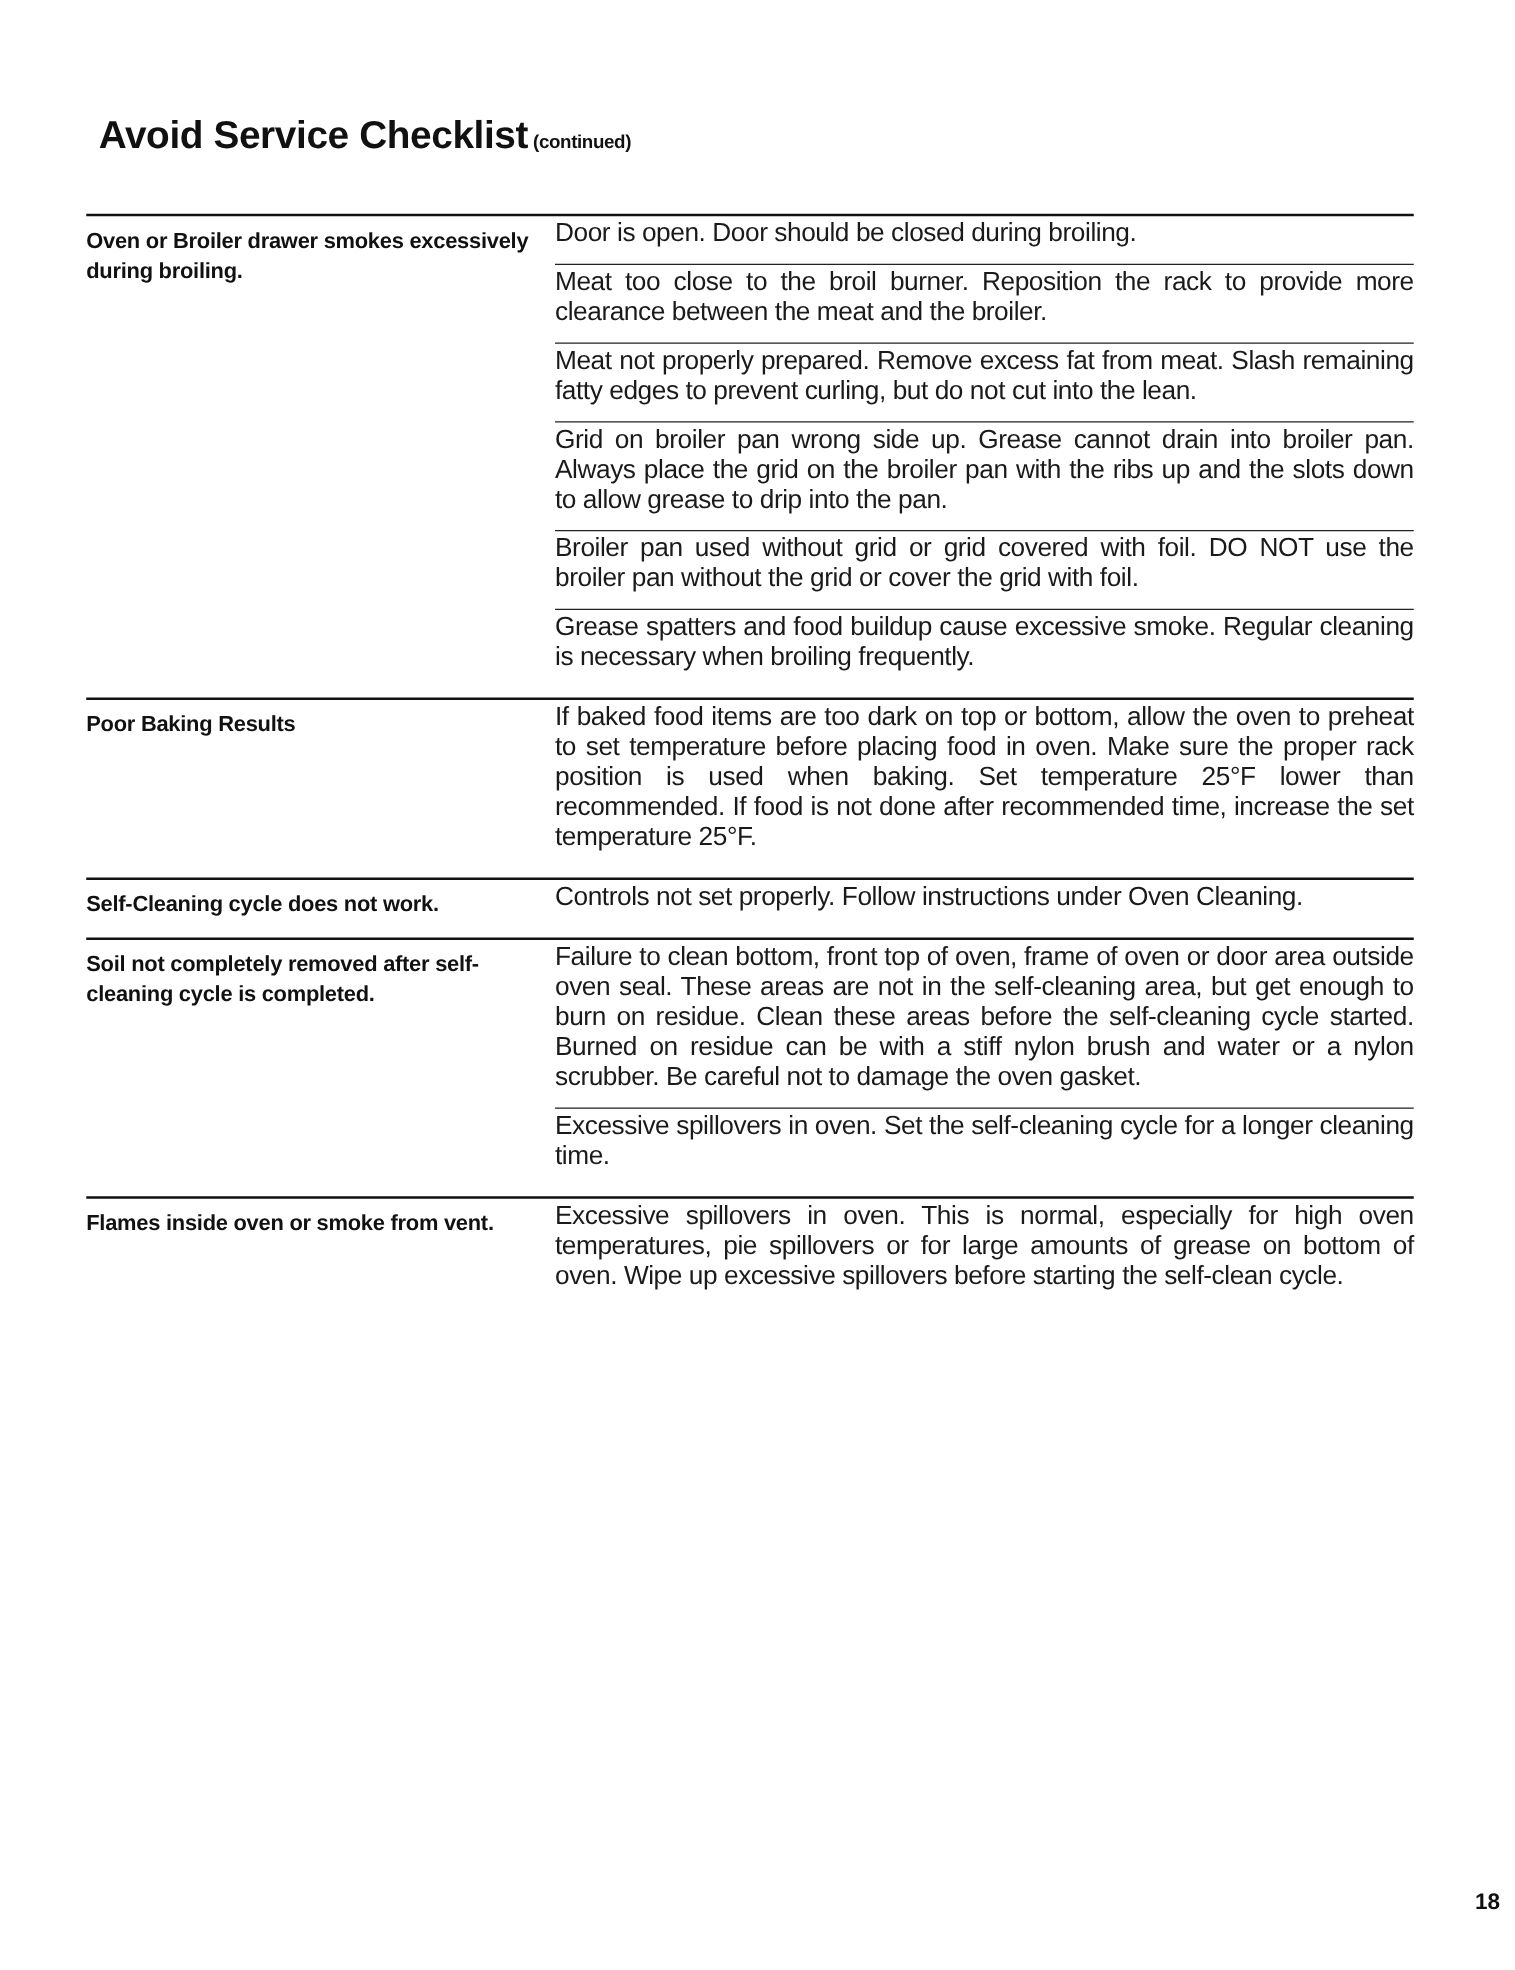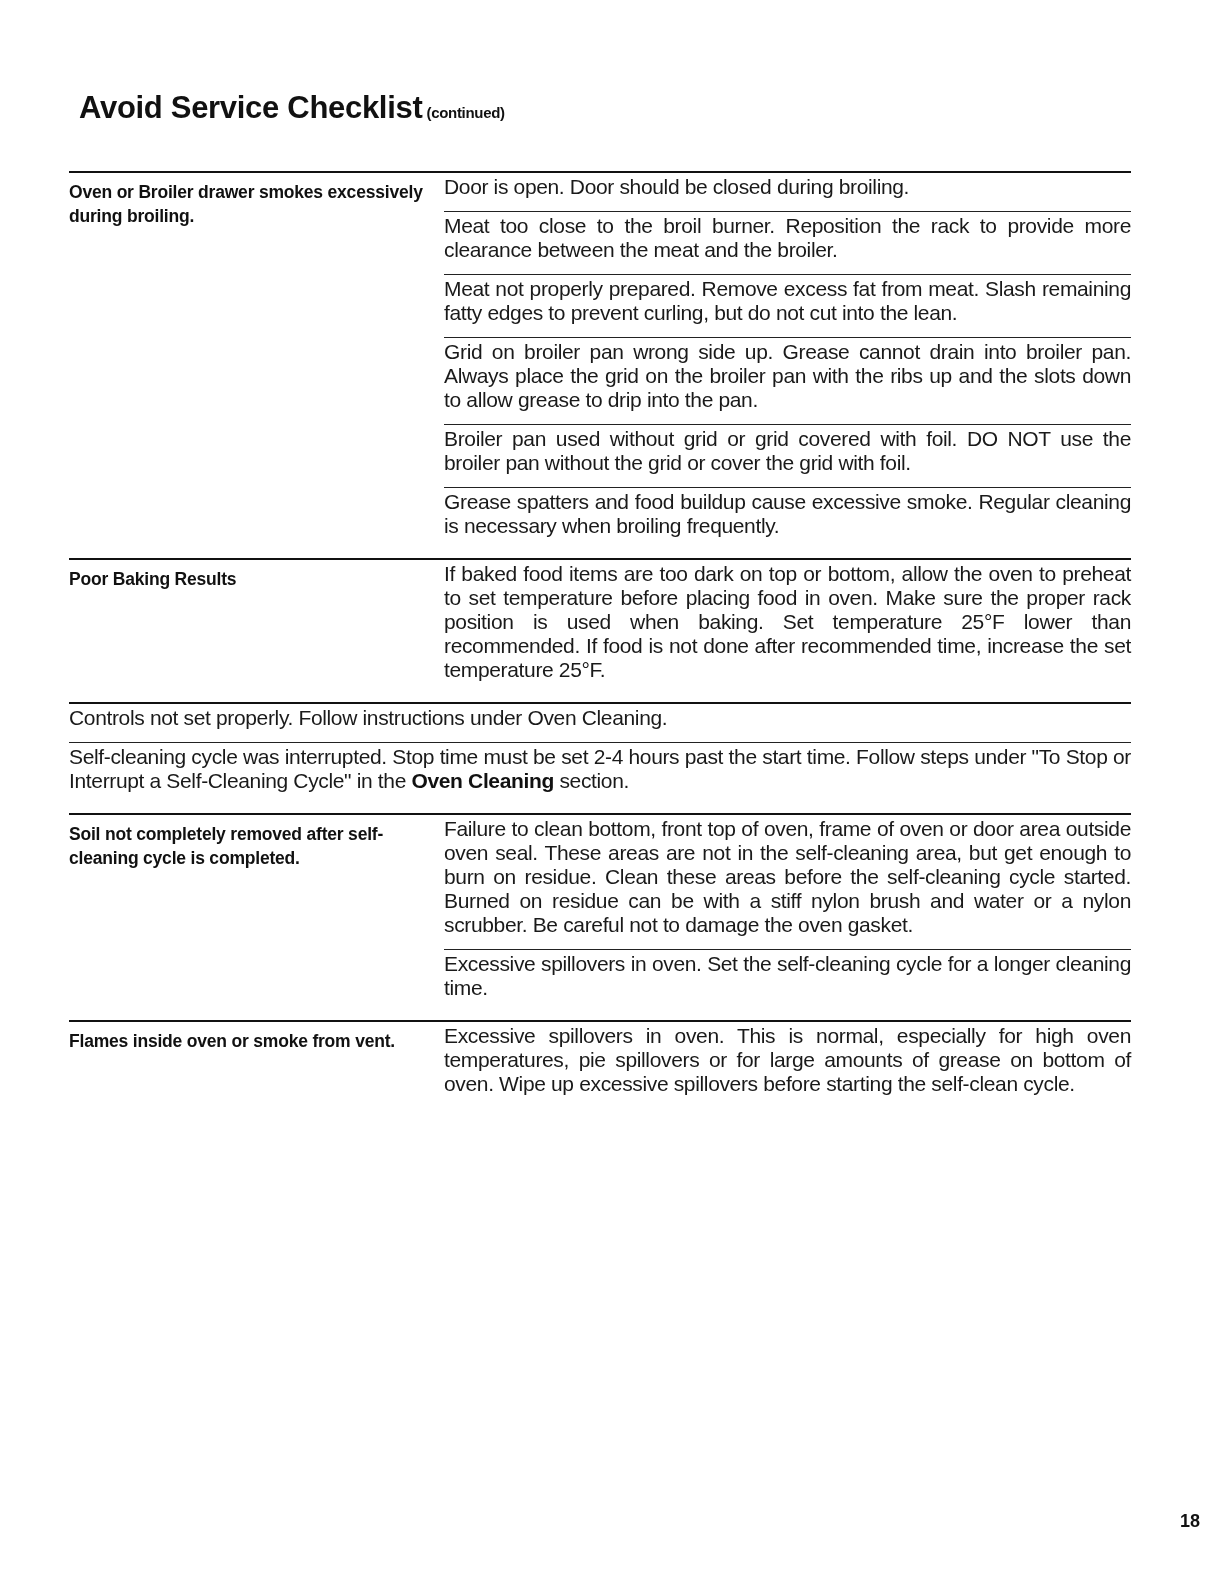--- a/index.html
+++ b/index.html
@@ -98,23 +98,23 @@
         <div class="solution"><span>Grease spatters and food buildup cause excessive smoke. Regular cleaning is necessary when broiling frequently.</span></div>
       </div>
     </div>
     <div class="problem-row">
       <div class="problem-label">Poor Baking Results</div>
       <div class="solutions">
         <div class="solution"><span>If baked food items are too dark on top or bottom, allow the oven to preheat to set temperature before placing food in oven. Make sure the proper rack position is used when baking. Set temperature 25°F lower than recommended. If food is not done after recommended time, increase the set temperature 25°F.</span></div>
       </div>
     </div>
     <div class="problem-row">
+      <div class="problem-label">Self-Cleaning cycle does not work.</div>
       <div class="solutions">
         <div class="solution"><span>Controls not set properly. Follow instructions under Oven Cleaning.</span></div>
-        <div class="solution"><span>Self-cleaning cycle was interrupted. Stop time must be set 2-4 hours past the start time. Follow steps under "To Stop or Interrupt a Self-Cleaning Cycle" in the </span><b>Oven Cleaning</b><span> section.</span></div>
       </div>
     </div>
     <div class="problem-row">
       <div class="problem-label">Soil not completely removed after self-cleaning cycle is completed.</div>
       <div class="solutions">
         <div class="solution"><span>Failure to clean bottom, front top of oven, frame of oven or door area outside oven seal. These areas are not in the self-cleaning area, but get enough to burn on residue. Clean these areas before the self-cleaning cycle started. Burned on residue can be with a stiff nylon brush and water or a nylon scrubber. Be careful not to damage the oven gasket.</span></div>
         <div class="solution"><span>Excessive spillovers in oven. Set the self-cleaning cycle for a longer cleaning time.</span></div>
       </div>
     </div>
     <div class="problem-row">

